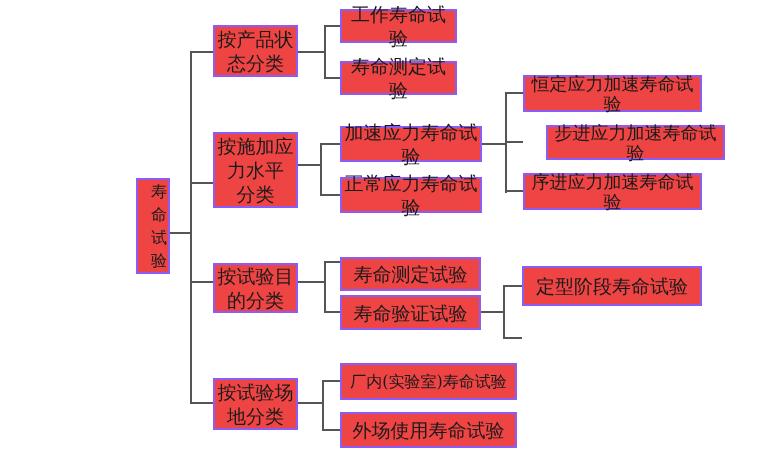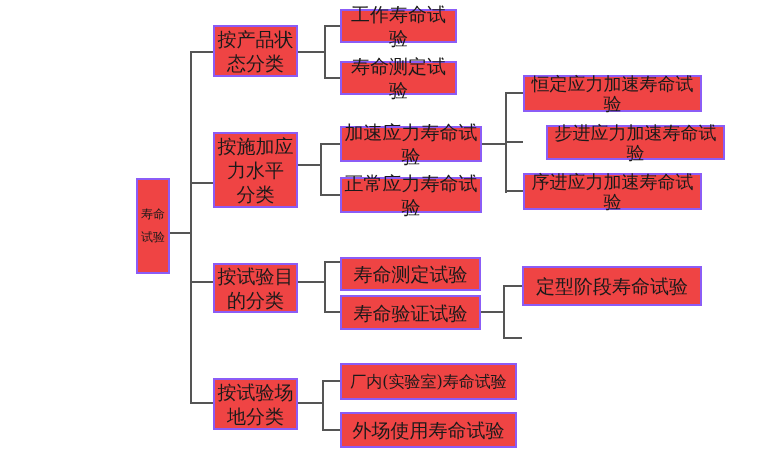--- a/index.html
+++ b/index.html
@@ -28,23 +28,24 @@
     display: flex;
     align-items: center;
     justify-content: center;
     text-align: center;
     font-size: 19px;
     line-height: 24px;
     white-space: pre-line;
     word-break: break-all;
   }
   .box.root {
-    font-size: 12px;
+    font-size: 16px;
     line-height: 23px;
     padding: 4px 1px;
+    text-align: right;
   }
   .box.small {
     font-size: 18px;
     line-height: 20px;
   }
   .box.xsmall {
     font-size: 16px;
     line-height: 20px;
   }
 </style>

